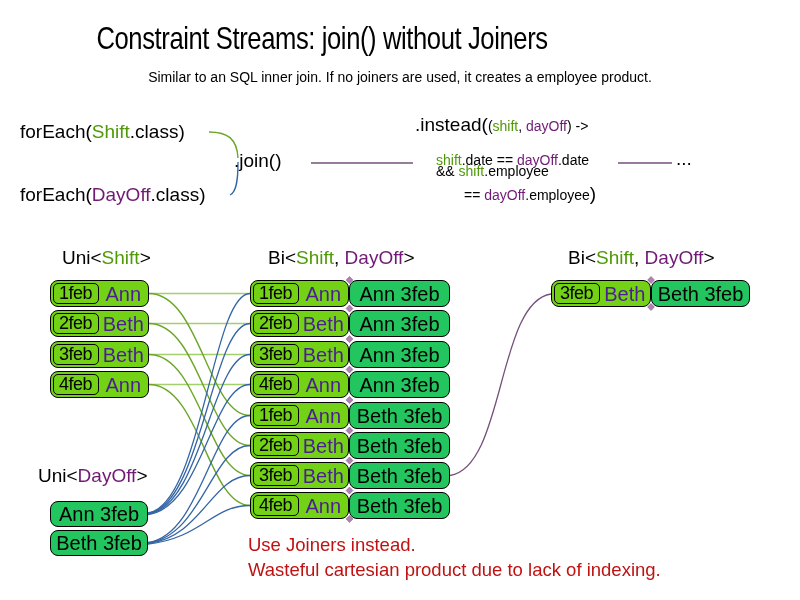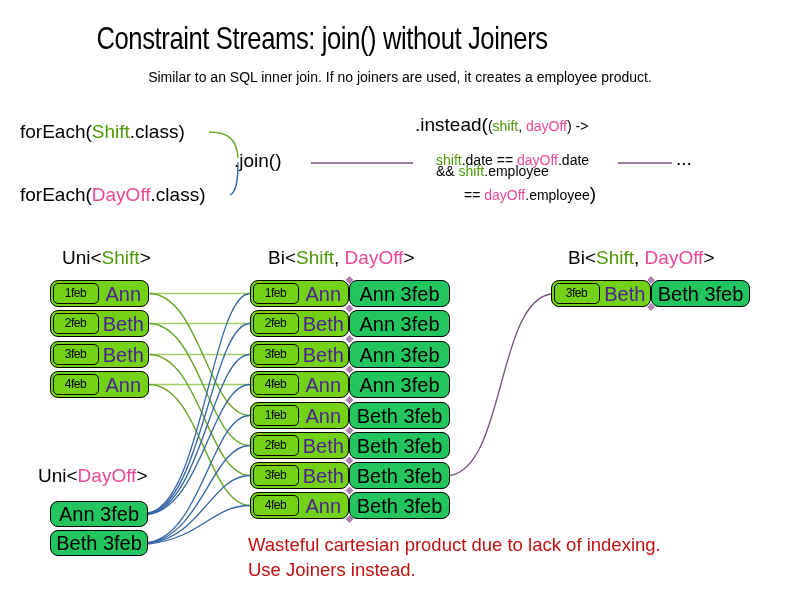--- a/index.html
+++ b/index.html
@@ -15,21 +15,21 @@
 
   
   .title { top: 20px; left: 0; width: 644px; text-align: center; font-size: 32px; white-space: nowrap; }
   .title .squeeze { display: inline-block; transform: scaleX(0.80); transform-origin: center; letter-spacing: -0.5px; }
   .subtitle { top: 69px; left: 0; width: 800px; text-align: center; font-size: 14px; }
 
   
   .code { font-size: 19px; white-space: nowrap; }
   .code-sm { font-size: 14px; white-space: nowrap; }
   .t-green { color: #4e9a06; }
-  .t-blue  { color: #ec4899; }
+  .t-blue  { color: #701a75; }
 
   
   .col-label { font-size: 19px; white-space: nowrap; }
 
   
   .fact {
     box-sizing: border-box;
     height: 27px;
     border: 1.6px solid #000;
     border-radius: 8px;
@@ -40,21 +40,21 @@
   .fact.green { background: #73d216; }
   .fact.blue  { background: #22c55e; justify-content: center; }
   .chip {
     box-sizing: border-box;
     margin-left: 1.5px;
     height: 21px; width: 46px;
     border: 1.6px solid #000;
     border-radius: 5px;
     background: #73d216;
     text-align: center;
-    font-size: 12px; line-height: 18px;
+    font-size: 18px; line-height: 18px;
     letter-spacing: -0.5px;
     flex: 0 0 auto;
   }
   .emp { flex: 1; text-align: center; color: #4c1d95; }
 
   
   .warning { font-size: 18.5px; line-height: 25px; color: #c01212; white-space: nowrap; }
 
   
   svg.wires { position: absolute; top: 0; left: 0; pointer-events: none; }
@@ -209,15 +209,15 @@
 <div class="abs fact green" style="left:551px; top:280px; width:100px;">
     <span class="chip">3feb</span>
     <span class="emp">Beth</span>
   </div>
 <div class="abs fact blue" style="left:651px; top:280px; width:99px;">Beth 3feb</div>
 
 <div class="abs fact blue" style="left:50px; top:501px; width:98px; height:26px;">Ann 3feb</div>
 <div class="abs fact blue" style="left:50px; top:530px; width:98px; height:26px;">Beth 3feb</div>
 
 <div class="abs warning" style="left:248px; top:532px;">
+  <div>Use Joiners instead.</div>
   <div>Wasteful cartesian product due to lack of indexing.</div>
-  <div>Use Joiners instead.</div>
 </div>
 
 </body></html>

